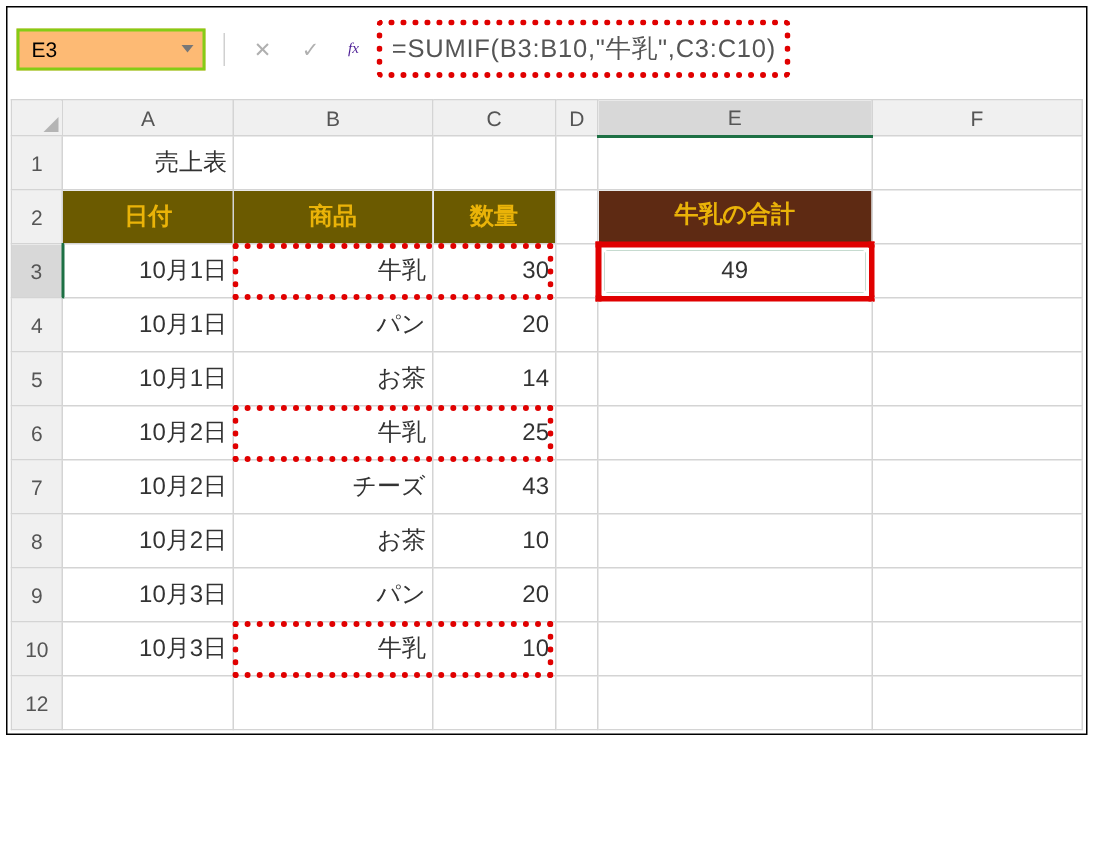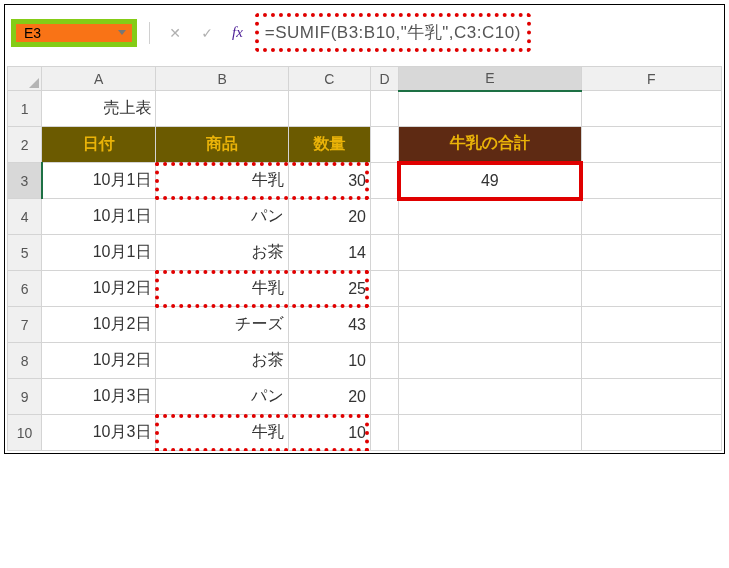--- a/index.html
+++ b/index.html
@@ -20,22 +20,22 @@
   .topbar {
     display: flex;
     align-items: center;
     padding: 6px 4px 14px 4px;
     gap: 6px;
   }
   .namebox-wrap {
     position: relative;
     display: flex;
     align-items: center;
-    border: 5px solid #84cc16;
-    background: #f97316;
+    border: 2px solid #84cc16;
+    background: #fdba74;
     height: 28px;
     width: 126px;
     padding: 0 6px;
     justify-content: space-between;
   }
   .namebox-wrap input {
     border: none;
     outline: none;
     font-size: 14px;
     width: 70px;
@@ -56,21 +56,21 @@
     width: 18px; height: 18px;
     color: #b0b0b0;
     display: inline-flex;
     align-items: center; justify-content: center;
     font-size: 14px;
     margin: 0 4px;
   }
   .fx-label {
     font-style: italic;
     font-family: "Times New Roman", serif;
-    font-size: 15px;
+    font-size: 10px;
     color: #4c1d95;
     margin: 0 6px;
   }
   .formula-box {
     border: 4px dotted #e00000;
     border-radius: 4px;
     padding: 4px 6px;
     flex: 0 0 auto;
     color: #555;
     font-size: 17px;
@@ -297,20 +297,29 @@
     </tr>
     <tr>
       <td class="rowhead">10</td>
       <td>10月3日</td>
       <td class="txt-left">牛乳</td>
       <td>10</td>
       <td></td>
             <td></td>
             <td></td>
     </tr>
+    <tr>
+      <td class="rowhead">12</td>
+      <td></td>
+            <td></td>
+            <td></td>
+            <td></td>
+            <td></td>
+            <td></td>
+    </tr>
   </tbody>
 </table>
 
 <div class="annot" style="left:148px; top:96px;  width:214px; height:38px;"></div>
 <div class="annot" style="left:148px; top:204px; width:214px; height:38px;"></div>
 <div class="annot" style="left:148px; top:348px; width:214px; height:38px;"></div>
 </div>
 
 </div>
 

